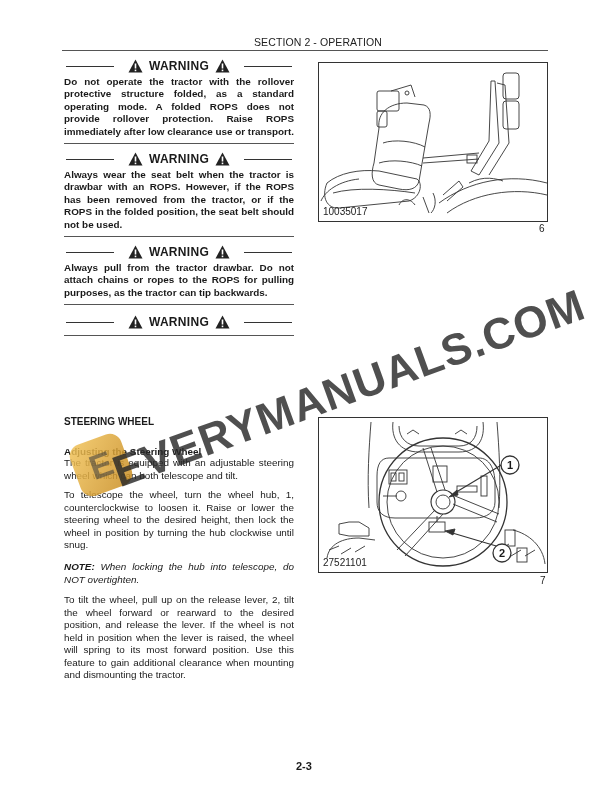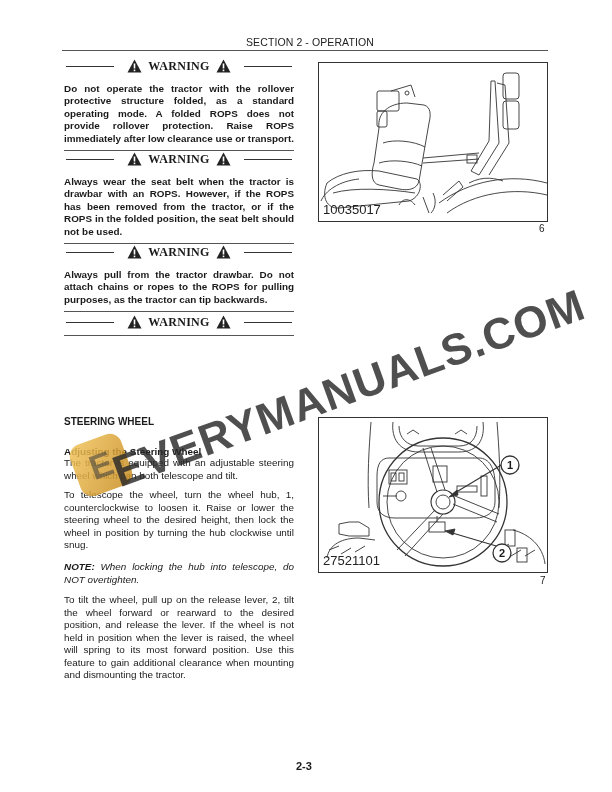--- a/index.html
+++ b/index.html
@@ -1,41 +1,41 @@
 <!DOCTYPE html>
 <html><head>
   <meta charset="utf-8">
   <style>
     * { box-sizing: border-box; margin: 0; padding: 0; }
     html, body { width: 612px; height: 792px; background: #ffffff; overflow: hidden; }
     body { position: relative; font-family: "Liberation Sans", sans-serif; color: #1a1a1a; }
 
     .header-title { position: absolute; top: 36px; left: 0; width: 612px; text-align: center; padding-left: 0; font-size: 10.5px; letter-spacing: 0.1px; color: #222; }
-    .header-title span { position: absolute; left: 246px; }
+    .header-title span { position: absolute; left: 254px; }
     .header-rule { position: absolute; top: 50px; left: 62px; width: 486px; height: 0; border-top: 1.6px solid #555; }
 
     .warning { position: absolute; left: 64px; width: 230px; }
     .warning-head { position: relative; height: 16px; display: flex; align-items: center; justify-content: center; }
     .warning-head .dash-l, .warning-head .dash-r { position: absolute; top: 8px; height: 0; border-top: 1px solid #333; width: 48px; }
     .warning-head .dash-l { left: 2px; }
     .warning-head .dash-r { right: 2px; }
     .warning-head .tri { width: 15px; height: 14px; display: inline-block; margin: 0 6px; }
-    .warning-head .wlabel { font-weight: bold; font-size: 12px; letter-spacing: 0.3px; font-family: Liberation Serif, serif; }
-    .warning-body { font-weight: bold; font-size: 9.9px; line-height: 12.4px; text-align: justify; text-align-last: left; margin-top: 9px; }
+    .warning-head .wlabel { font-weight: bold; font-size: 12px; letter-spacing: 0.3px; }
+    .warning-body { font-weight: bold; font-size: 9.9px; line-height: 12.4px; text-align: justify; text-align-last: left; margin-top: 2px; }
     .warning-rule { height: 0; border-top: 1.4px solid #555; margin-top: 5px; }
 
     .section-title { position: absolute; left: 64px; top: 416px; font-weight: bold; font-size: 10px; }
     .sub-title { position: absolute; left: 64px; top: 446px; font-weight: bold; font-size: 9.9px; }
     .para { position: absolute; left: 64px; width: 230px; font-size: 9.9px; line-height: 12.5px; text-align: justify; text-align-last: left; }
     .note b { font-weight: bold; font-style: italic; }
     .note { font-style: italic; }
 
     .figure { position: absolute; left: 318px; width: 230px; border: 1.4px solid #333; background: #fff; overflow: hidden; }
     .figure svg { display: block; }
-    .fig-code { position: absolute; left: 4px; bottom: 4px; font-size: 13px; color: #222; background: transparent; }
+    .fig-code { position: absolute; left: 4px; bottom: 4px; font-size: 10px; color: #222; background: transparent; }
     .fig-num { position: absolute; font-size: 10px; color: #222; }
 
     .page-number { position: absolute; top: 760px; left: 0; width: 612px; text-align: center; font-weight: bold; font-size: 11px; }
     .page-number span { position: absolute; left: 296px; }
 
     .watermark { position: absolute; left: 92px; top: 300px; width: 460px; height: 160px; pointer-events: none; }
     .watermark-text { position: absolute; left: 0; top: 0; transform-origin: 0 0; font-weight: bold; font-size: 44px; letter-spacing: 1px; color: rgba(40,40,40,0.82); white-space: nowrap; }
     .watermark-logo { position: absolute; left: 66px; top: 430px; width: 70px; height: 70px; pointer-events: none; }
   </style>
 </head>

